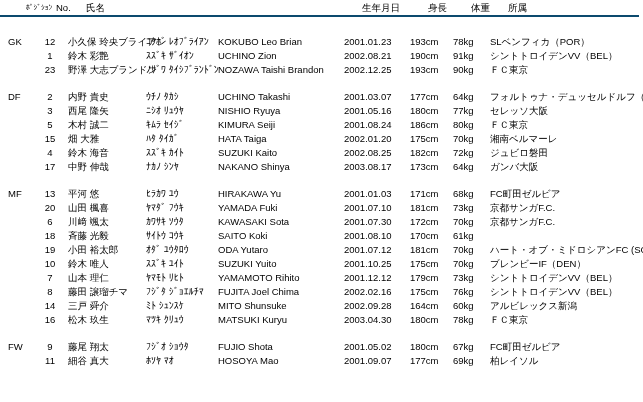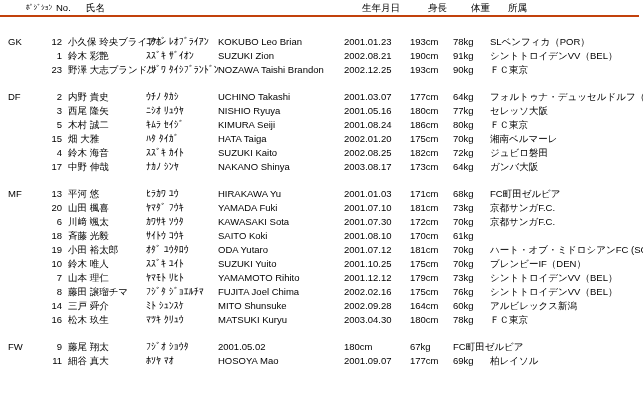--- a/index.html
+++ b/index.html
@@ -16,27 +16,27 @@
     grid-template-columns: 30px 30px 78px 72px 126px 66px 43px 37px 1fr;
     padding-left: 8px;
     height: 14px;
     line-height: 14px;
     white-space: nowrap;
     font-size: 9.5px;
   }
   .header-row {
     height: 13px;
     line-height: 12px;
-    border-bottom: 2px solid #c2410c;
+    border-bottom: 2px solid #0c4a6e;
     margin-right: 4px;
     padding-left: 26px;
   }
   .rows { padding-top: 18px; }
   .c { overflow: visible; }
-  .no { text-align: right; padding-right: 6px; }
+  .no { text-align: center; padding-right: 6px; }
   .kana { font-size: 10px; line-height: inherit; }
   .hdr-pos { font-size: 7.5px; }
   .spacer { height: 13px; }
 </style>
 </head>
 <body>
 
 <div class="page">
   <div class="header-row">
     <span class="c hdr-pos">ﾎﾟｼﾞｼｮﾝ</span>
@@ -59,21 +59,21 @@
     <span class="c birth">2001.01.23</span>
     <span class="c height">193cm</span>
     <span class="c weight">78kg</span>
     <span class="c club">SLベンフィカ（POR）</span>
   </div>
       <div class="row">
     <span class="c pos"></span>
     <span class="c no">1</span>
     <span class="c name">鈴木 彩艶</span>
     <span class="c kana">ｽｽﾞｷ ｻﾞｲｵﾝ</span>
-    <span class="c roman">SUZUKI Zion</span>
+    <span class="c roman">UCHINO Zion</span>
     <span class="c birth">2002.08.21</span>
     <span class="c height">190cm</span>
     <span class="c weight">91kg</span>
     <span class="c club">シントトロイデンVV（BEL）</span>
   </div>
       <div class="row">
     <span class="c pos"></span>
     <span class="c no">23</span>
     <span class="c name">野澤 大志ブランドン</span>
     <span class="c kana">ﾉｻﾞﾜ ﾀｲｼﾌﾞﾗﾝﾄﾞﾝ</span>
@@ -259,20 +259,21 @@
     <span class="c height">180cm</span>
     <span class="c weight">78kg</span>
     <span class="c club">ＦＣ東京</span>
   </div>
       <div class="spacer"></div>
       <div class="row">
     <span class="c pos">FW</span>
     <span class="c no">9</span>
     <span class="c name">藤尾 翔太</span>
     <span class="c kana">ﾌｼﾞｵ ｼｮｳﾀ</span>
+    <span class="c roman">FUJIO Shota</span>
     <span class="c birth">2001.05.02</span>
     <span class="c height">180cm</span>
     <span class="c weight">67kg</span>
     <span class="c club">FC町田ゼルビア</span>
   </div>
       <div class="row">
     <span class="c pos"></span>
     <span class="c no">11</span>
     <span class="c name">細谷 真大</span>
     <span class="c kana">ﾎｿﾔ ﾏｵ</span>

